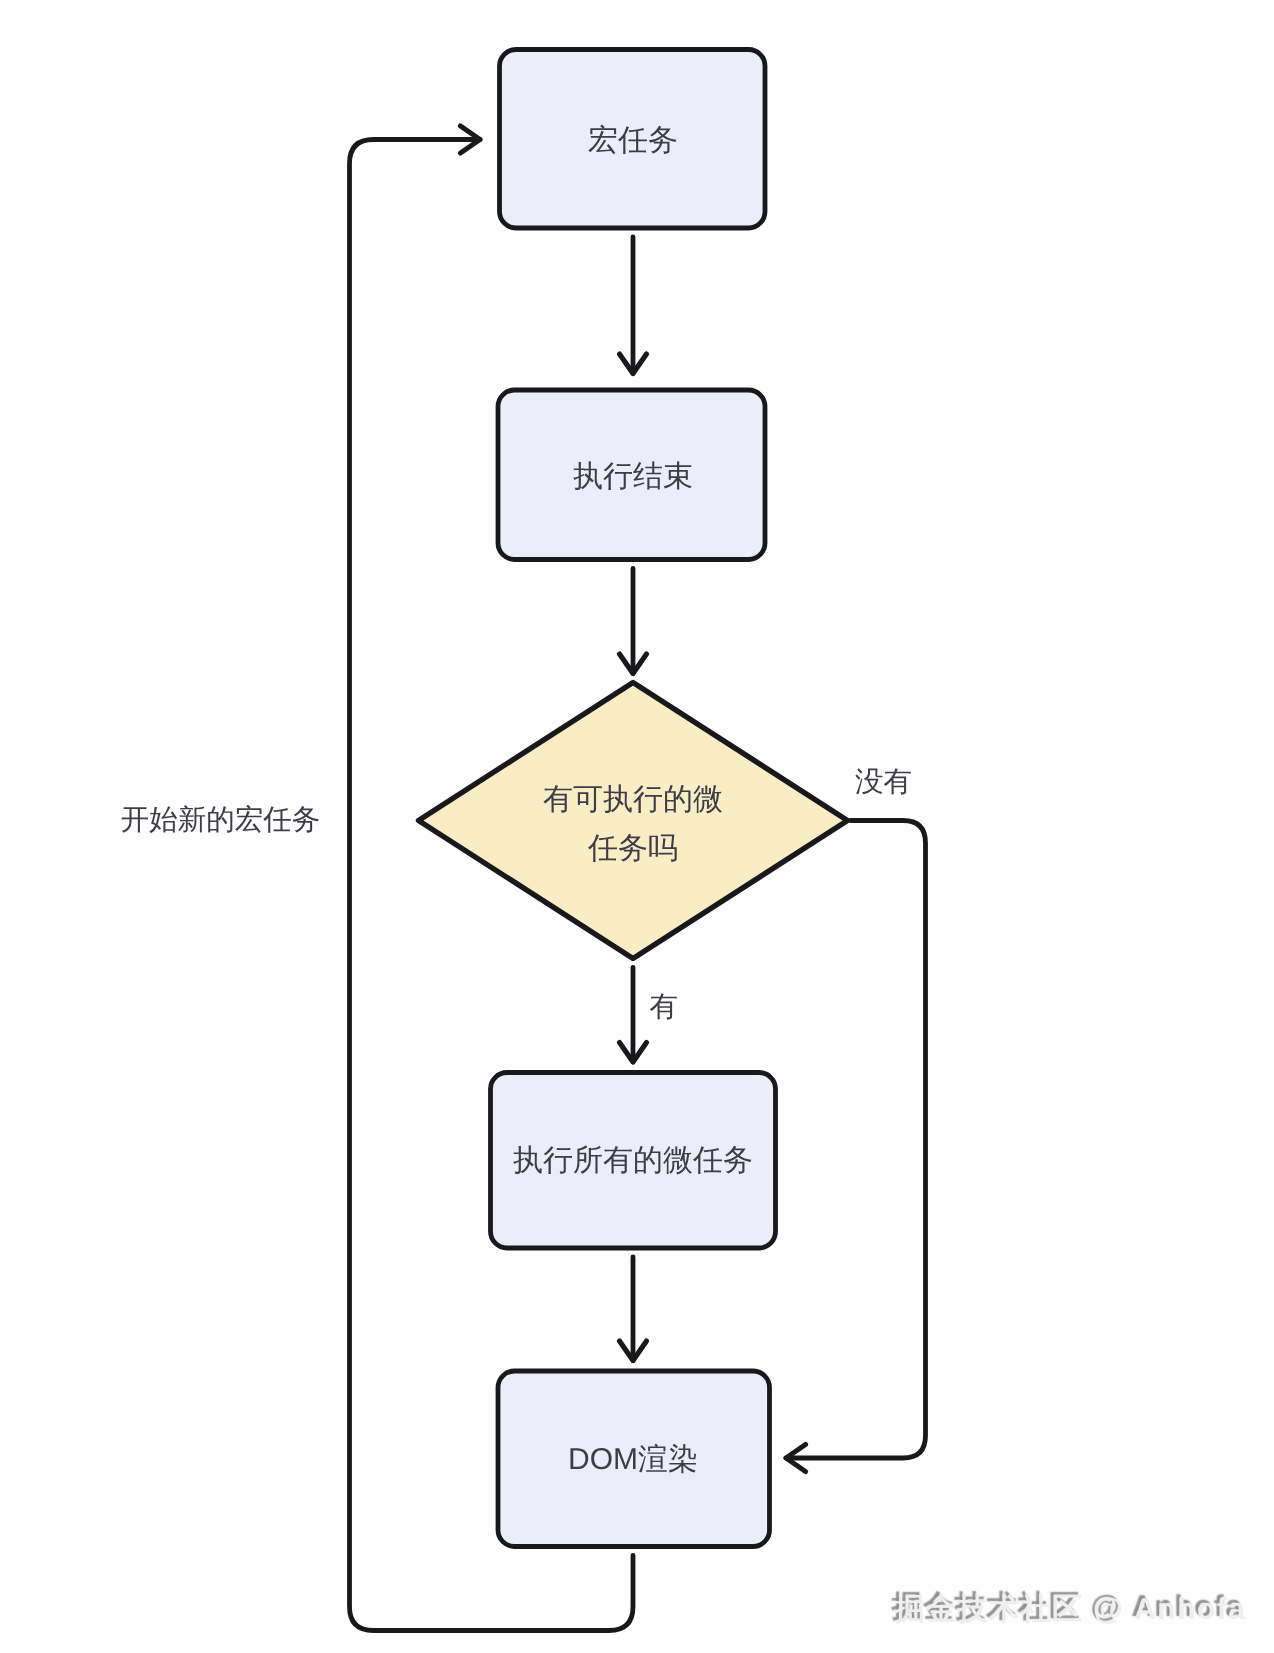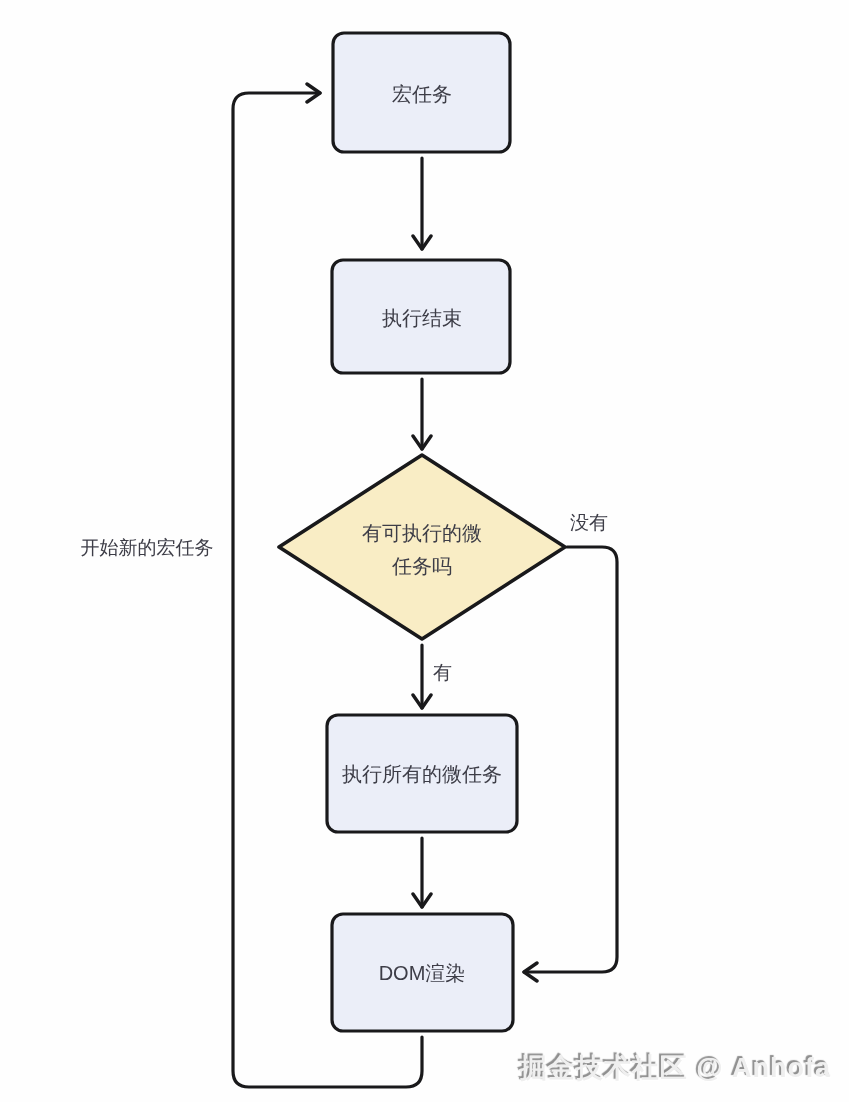--- a/index.html
+++ b/index.html
@@ -32,21 +32,21 @@
     dominant-baseline: central;
   }
   .edge-label {
     font-size: 19px;
     dominant-baseline: central;
   }
   .watermark {
     position: absolute;
     right: 18px;
     bottom: 16px;
-    font-size: 27px;
+    font-size: 20px;
     font-weight: bold;
     letter-spacing: 1px;
     color: #efefef;
     text-shadow: -2px -2px 1px #8f8f8f, 1px 1px 1px #ffffff;
     white-space: nowrap;
   }
 </style>
 </head>
 <body>
 

